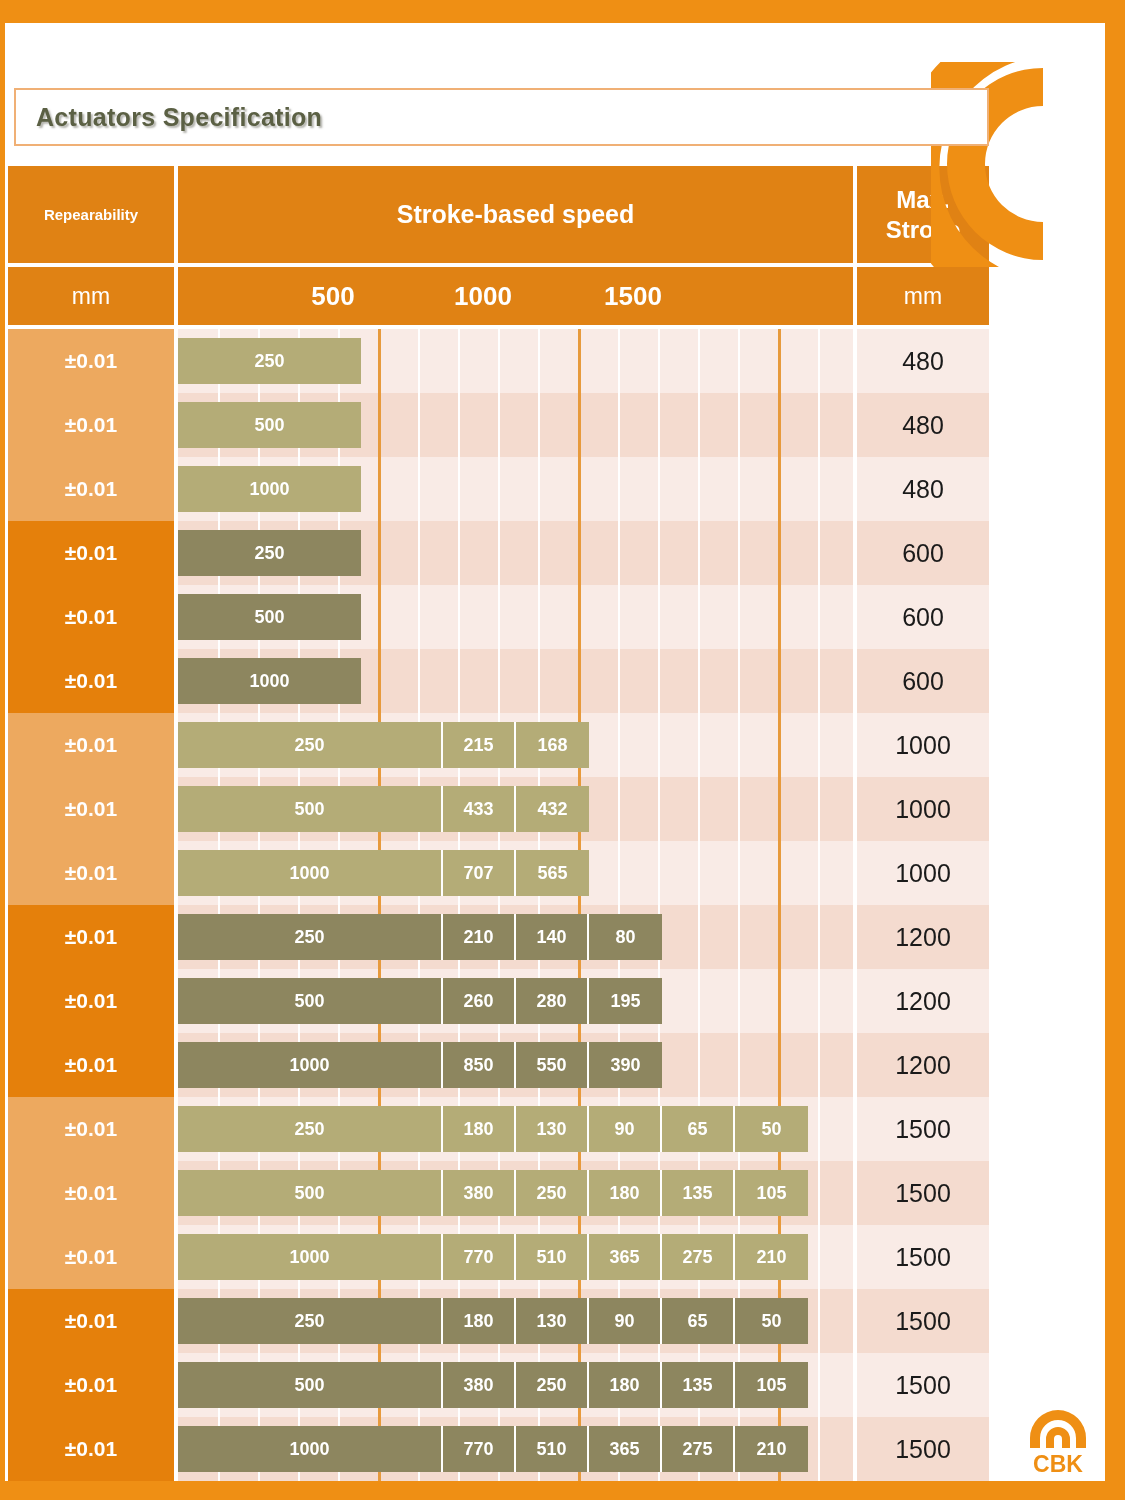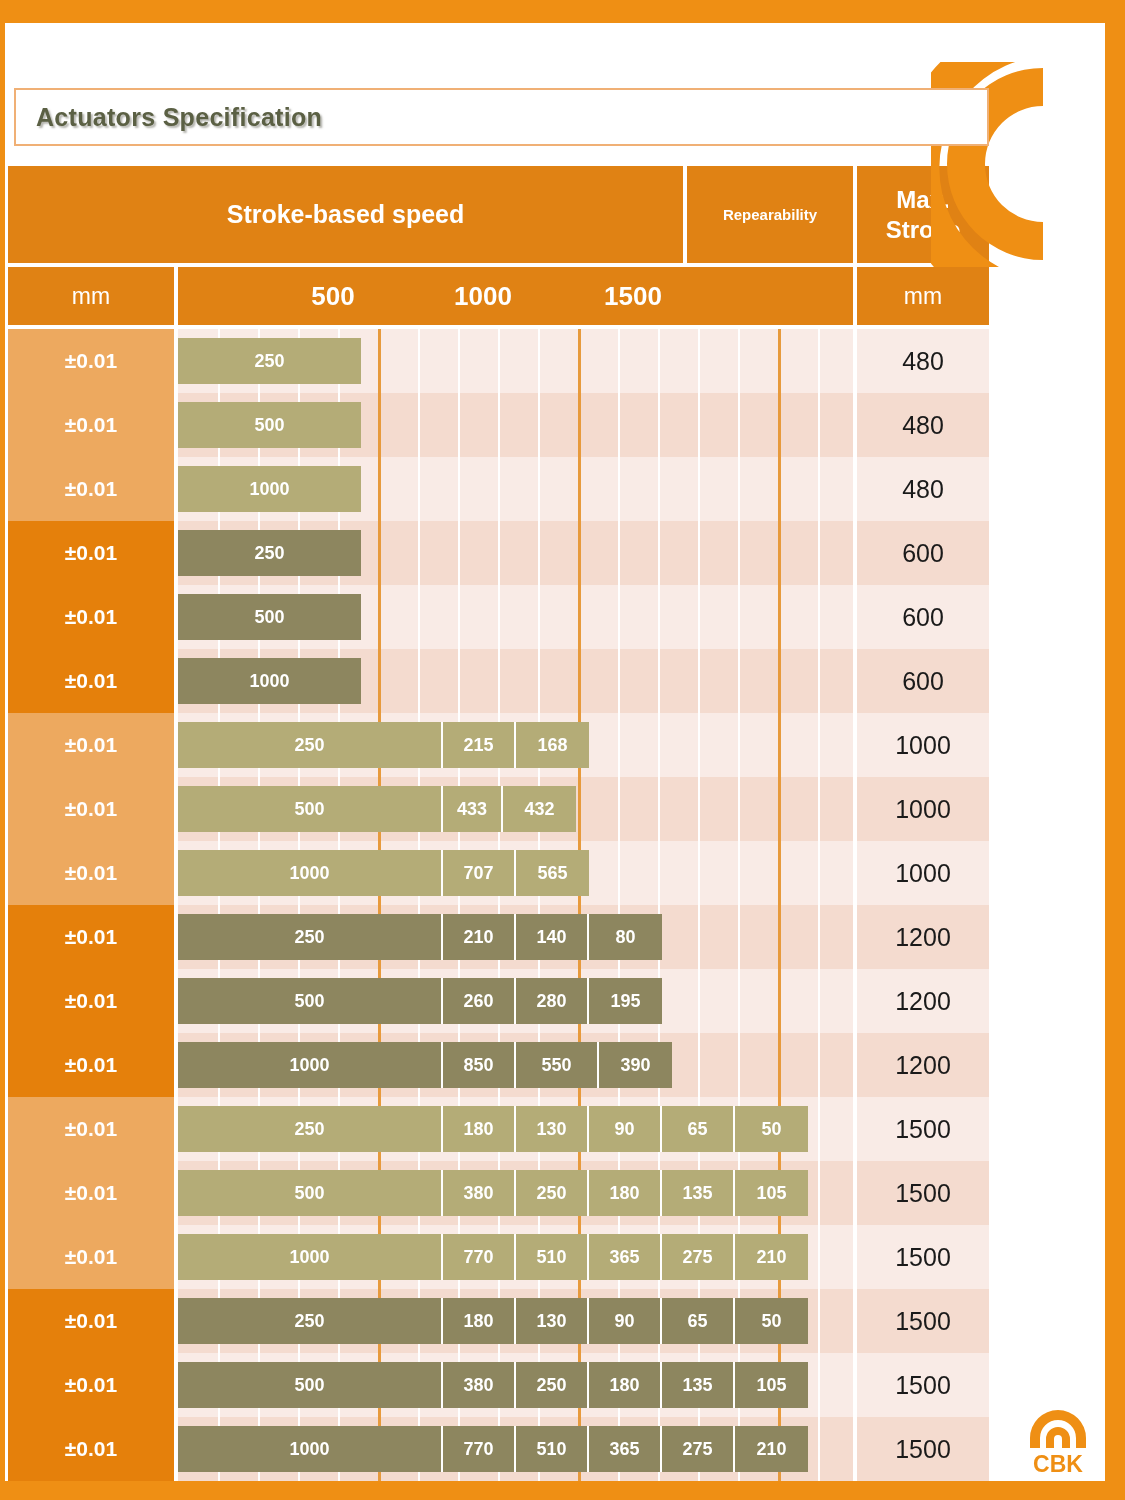--- a/index.html
+++ b/index.html
@@ -155,22 +155,22 @@
   </svg>
 </div>
 
 <div id="title-box">
   <div id="title-text">Actuators  Specification</div>
 </div>
 
 <div id="table">
 
   <div id="hdr1" class="hdr-row">
+    <div class="h-cell h-rep">Repearability</div>
     <div class="h-cell h-speed">Stroke-based speed</div>
-    <div class="h-cell h-rep">Repearability</div>
     <div class="h-cell h-max">
       <div>
         <div>Max.</div>
         <div>Stroke</div>
       </div>
     </div>
   </div>
 
   <div id="hdr2" class="hdr-row">
     <div class="h-cell h-mm">mm</div>
@@ -398,21 +398,21 @@
           <div class="gridv" style="left: 480px;"></div>
           <div class="gridv" style="left: 520px;"></div>
           <div class="gridv" style="left: 560px;"></div>
           <div class="gridv" style="left: 600px;"></div>
           <div class="gridv" style="left: 640px;"></div>
           <div class="gridv major" style="left: 200px;"></div>
           <div class="gridv major" style="left: 400px;"></div>
           <div class="gridv major" style="left: 600px;"></div>
           <div class="bar light" style="left: 0px;">
             <div class="seg first" style="width: 265px;">500</div>
-            <div class="seg" style="width: 60px;">433</div>
+            <div class="seg" style="width: 73px;">433</div>
             <div class="seg" style="width: 73px;">432</div>
           </div>
         </div>
         <div class="c-max max-b">1000</div>
       </div>
       <div class="row">
         <div class="c-rep rep-light">±0.01</div>
         <div class="c-plot plot-bg-a">
           <div class="gridv" style="left: 40px;"></div>
           <div class="gridv" style="left: 80px;"></div>
@@ -521,21 +521,21 @@
           <div class="gridv" style="left: 520px;"></div>
           <div class="gridv" style="left: 560px;"></div>
           <div class="gridv" style="left: 600px;"></div>
           <div class="gridv" style="left: 640px;"></div>
           <div class="gridv major" style="left: 200px;"></div>
           <div class="gridv major" style="left: 400px;"></div>
           <div class="gridv major" style="left: 600px;"></div>
           <div class="bar dark" style="left: 0px;">
             <div class="seg first" style="width: 265px;">1000</div>
             <div class="seg" style="width: 73px;">850</div>
-            <div class="seg" style="width: 83px;">550</div>
+            <div class="seg" style="width: 73px;">550</div>
             <div class="seg" style="width: 73px;">390</div>
           </div>
         </div>
         <div class="c-max max-b">1200</div>
       </div>
       <div class="row">
         <div class="c-rep rep-light">±0.01</div>
         <div class="c-plot plot-bg-a">
           <div class="gridv" style="left: 40px;"></div>
           <div class="gridv" style="left: 80px;"></div>

